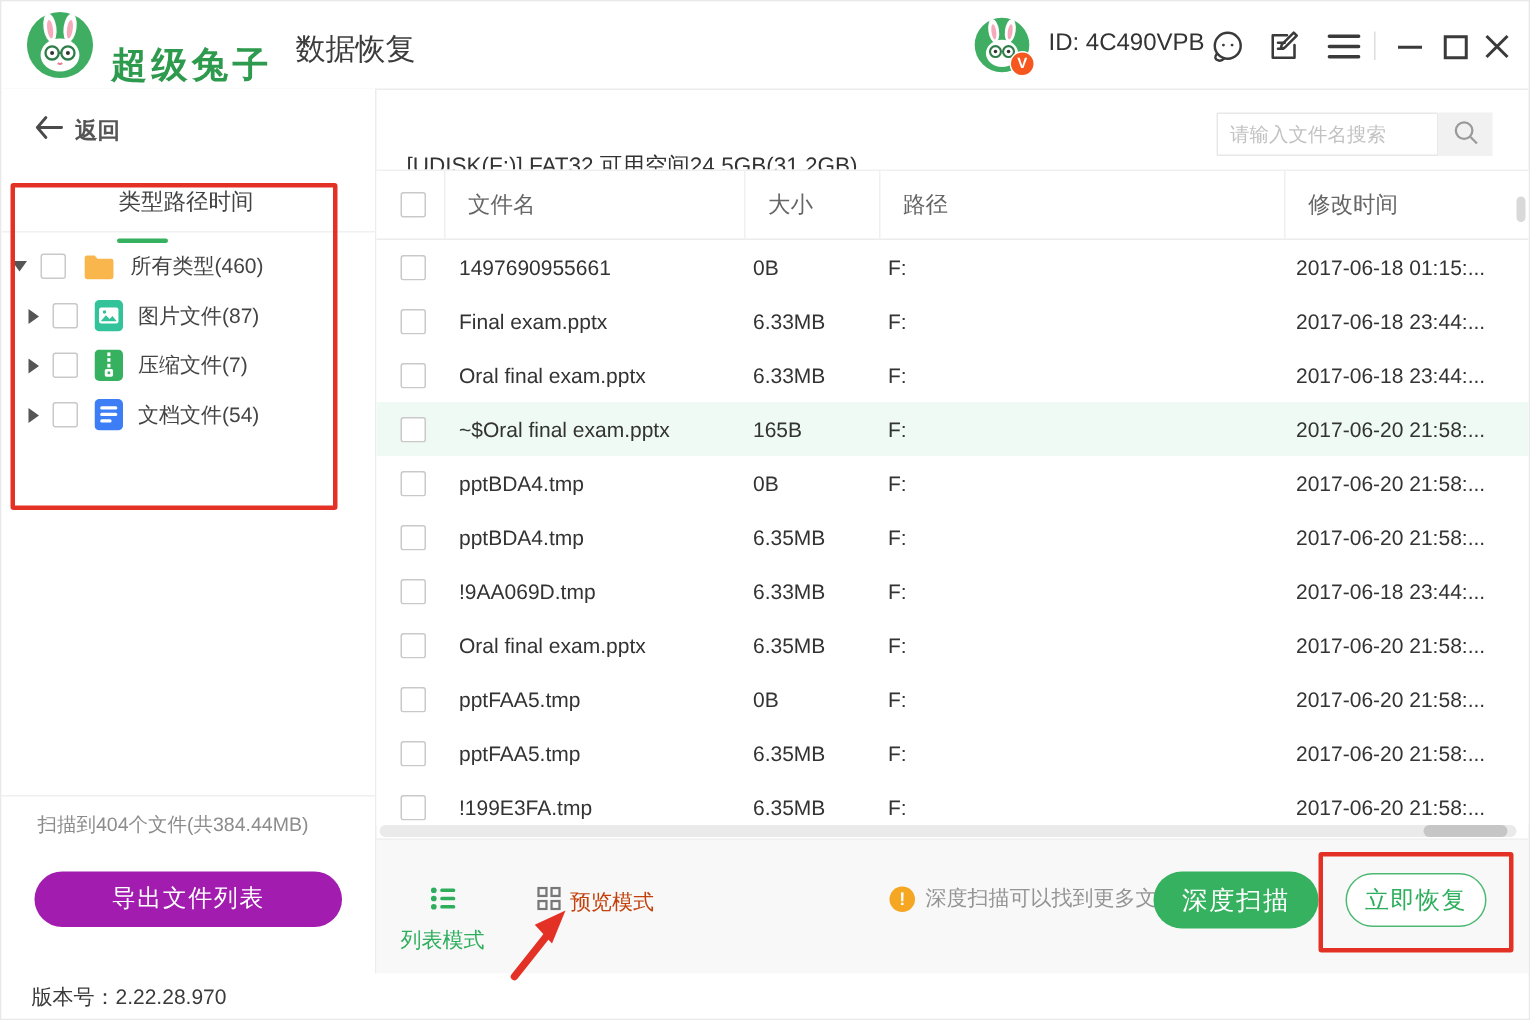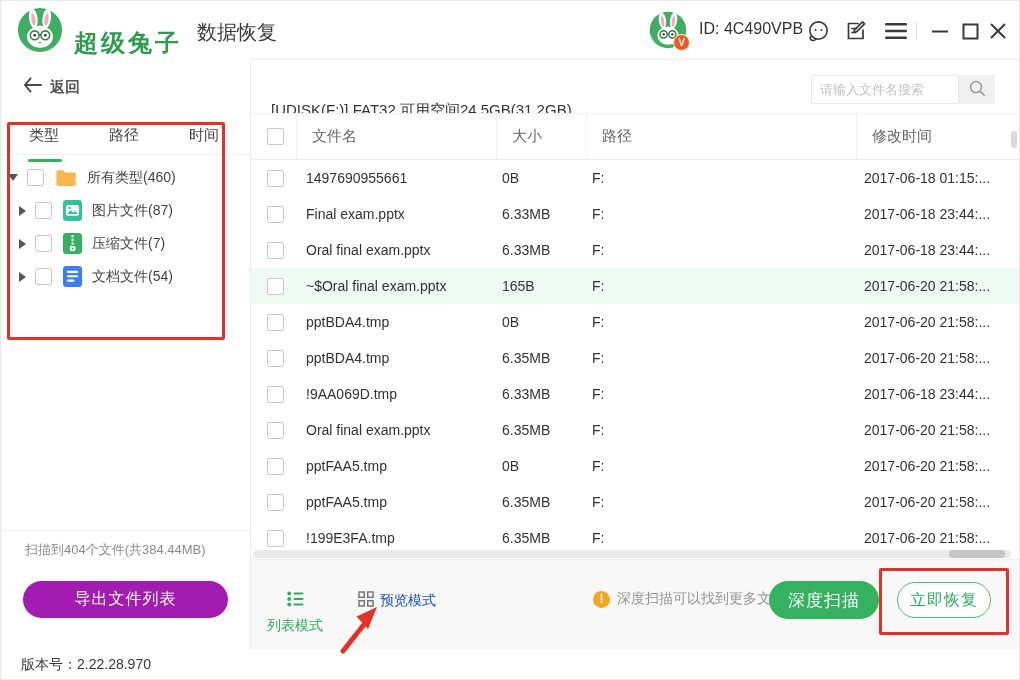--- a/index.html
+++ b/index.html
@@ -15,21 +15,21 @@
   .avatar{left:648px;top:10px;width:38px;height:38px;}
   .v-badge{position:absolute;right:-3px;bottom:-2px;width:15px;height:15px;background:#F5571F;border-radius:50%;color:#fff;font-size:10px;font-weight:bold;text-align:center;line-height:15px;border:1px solid #fff;}
   .user-id{left:698px;top:19px;font-size:16px;color:#333;}
   .tb-icon{top:17px;width:26px;height:26px;display:flex;align-items:center;justify-content:center;}
   .tb-sep{left:915px;top:20px;width:1px;height:19px;background:#dcdcdc;}
 
   
   .sidebar{left:0;top:58px;width:250px;height:590px;background:#fff;border-right:1px solid #ececec;box-sizing:border-box;}
   .back-row{left:22px;top:76px;display:flex;align-items:center;gap:8px;}
   .back-label{font-size:15px;color:#555;font-weight:bold;}
-  .tabs{left:0;top:123px;width:250px;height:31px;border-bottom:1px solid #f0f0f0;display:flex;justify-content:space-between;padding:0 32px 0 28px;box-sizing:border-box;gap:16px;}
+  .tabs{left:0;top:123px;width:250px;height:31px;border-bottom:1px solid #f0f0f0;display:flex;justify-content:center;padding:0 32px 0 28px;box-sizing:border-box;}
   .tab{position:relative;font-size:15px;color:#444;line-height:22px;}
   .tab .underline{position:absolute;left:-1px;bottom:-8px;width:34px;height:3px;background:#35B15F;border-radius:2px;}
   .tree{left:0;top:160px;width:250px;}
   .tree-item{display:flex;align-items:center;height:33px;padding-left:18px;}
   .tree-item.root{padding-left:7px;}
   .caret{width:0;height:0;margin-right:9px;}
   .caret.down{border-left:5px solid transparent;border-right:5px solid transparent;border-top:7px solid #555;}
   .caret.right{border-top:5px solid transparent;border-bottom:5px solid transparent;border-left:7px solid #555;}
   .checkbox{width:15px;height:15px;border:1px solid #c9c9c9;border-radius:2px;background:#fff;display:inline-block;flex:0 0 auto;}
   .ticon{margin-left:11px;display:flex;align-items:center;}
@@ -62,21 +62,21 @@
   .hscroll{left:252px;top:549px;width:758px;height:8px;background:#eaeaea;border-radius:4px;}
   .hscroll .thumb{position:absolute;left:696px;top:0;width:56px;height:8px;background:#c6c6c6;border-radius:4px;}
   .vthumb{left:1010px;top:130px;width:6px;height:17px;background:#d9d9d9;border-radius:3px;}
 
   
   .bottombar{left:250px;top:558px;width:770px;height:90px;background:#f8f8f8;border-top:1px solid #f0f0f0;box-sizing:border-box;}
   .mode{position:absolute;display:flex;align-items:center;gap:6px;top:31px;}
   .mode-list{left:16px;flex-direction:column;}
   .mode-list .mlabel{font-size:14px;color:#2EAE5D;}
   .mode-preview{left:107px;}
-  .mode-preview .mlabel{font-size:14px;color:#1d4ed8;}
+  .mode-preview .mlabel{font-size:14px;color:#c2410c;}
   .hint{position:absolute;left:342px;top:30px;display:flex;align-items:center;gap:7px;}
   .warn-circle{width:17px;height:17px;border-radius:50%;background:#F5A623;color:#fff;font-size:12px;font-weight:bold;text-align:center;line-height:17px;}
   .hint-text{font-size:14px;color:#949494;}
   .deep-scan-btn{position:absolute;left:518px;top:21px;width:110px;height:38px;border-radius:19px;background:#35B15F;border:none;color:#fff;font-size:17px;display:flex;align-items:center;justify-content:center;letter-spacing:1px;}
   .recover-btn{position:absolute;left:646px;top:22px;width:94px;height:36px;border-radius:18px;background:#fff;border:1px solid #4DBA74;color:#2EAE5D;font-size:16px;display:flex;align-items:center;justify-content:center;box-sizing:border-box;letter-spacing:1px;}
 
   
   .anno-box{border:3px solid #E33225;box-sizing:border-box;background:transparent;pointer-events:none;z-index:20;}
   .anno-tree{left:6px;top:121px;width:218px;height:218px;border-radius:2px;}
   .anno-recover{left:878px;top:567px;width:130px;height:67px;border-radius:2px;}

